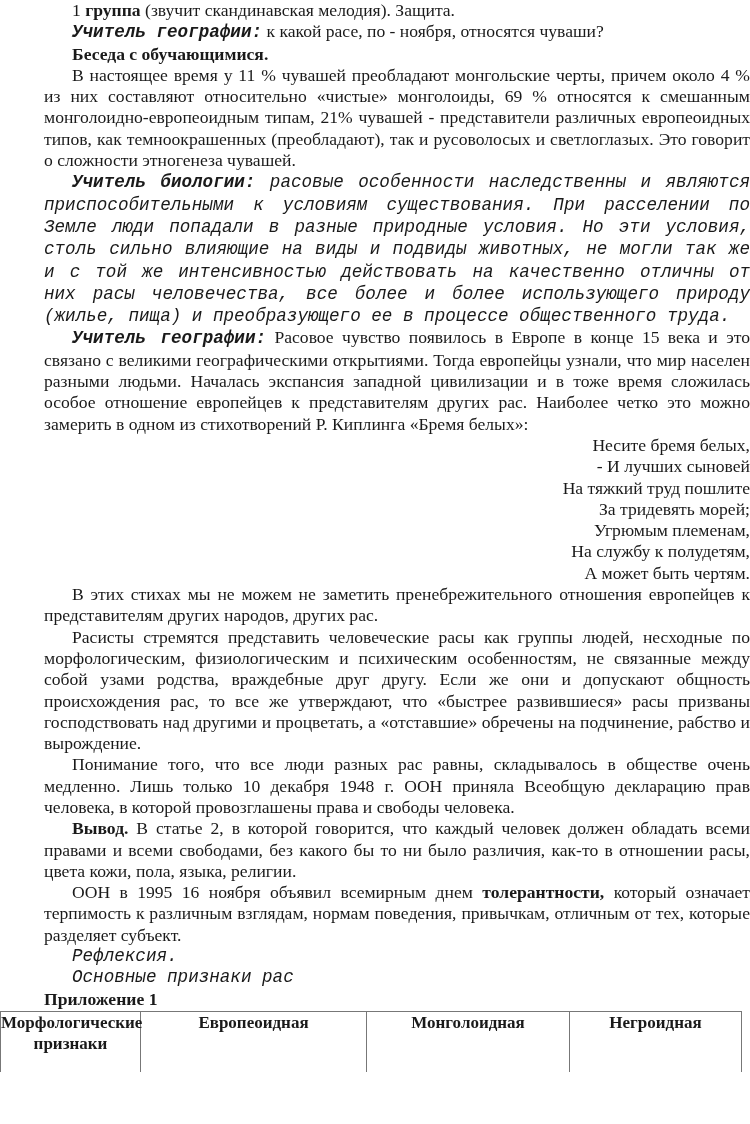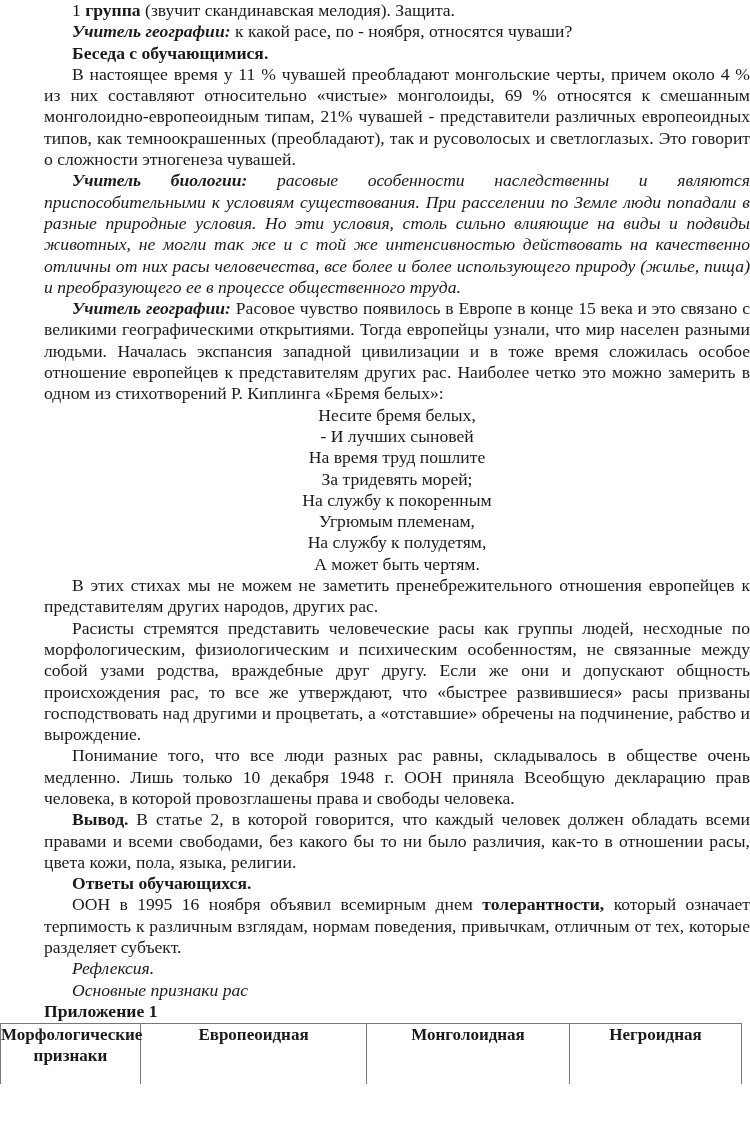--- a/index.html
+++ b/index.html
@@ -7,22 +7,22 @@
       width: 750px; height: 1124px; overflow: hidden;
       font-family: "Liberation Serif", "DejaVu Serif", serif;
       color: #1a1a1a;
       font-size: 17.6px;
       line-height: 21.3px;
     }
     .page { position: relative; width: 750px; padding: 0 0 0 0; box-sizing: border-box; }
     p { margin: 0; text-align: justify; padding-left: 44px; }
     .ind { text-indent: 28px; }
     .b { font-weight: bold; }
-    .i { font-style: italic; }
-    .poem p { text-align: center; }
+    .i { font-style: italic; font-family: Liberation Mono, monospace; }
+    .poem p { text-align: right; }
     table.races {
       border-collapse: collapse;
       width: 741px;
       margin-top: 1px;
       table-layout: fixed;
     }
     table.races th {
       border: 1.5px solid #777;
       border-bottom: none;
       font-weight: bold;
@@ -51,39 +51,37 @@
 
   <p class="ind">В настоящее время у 11 % чувашей преобладают монгольские черты, причем около 4 % из них составляют относительно «чистые» монголоиды, 69 % относятся к смешанным монголоидно-европеоидным типам, 21% чувашей - представители различных европеоидных типов, как темноокрашенных (преобладают), так и русоволосых и светлоглазых. Это говорит о сложности этногенеза чувашей.</p>
 
   <p class="ind"><span class="b i">Учитель биологии:</span><span class="i"> расовые особенности наследственны и являются приспособительными к условиям существования. При расселении по Земле люди попадали в разные природные условия. Но эти условия, столь сильно влияющие на виды и подвиды животных, не могли так же и с той же интенсивностью действовать на качественно отличны от них расы человечества, все более и более использующего природу (жилье, пища) и преобразующего ее в процессе общественного труда.</span></p>
 
   <p class="ind"><span class="b i">Учитель географии:</span><span> Расовое чувство появилось в Европе в конце 15 века и это связано с великими географическими открытиями. Тогда европейцы узнали, что мир населен разными людьми. Началась экспансия западной цивилизации и в тоже время сложилась особое отношение европейцев к представителям других рас. Наиболее четко это можно замерить в одном из стихотворений Р. Киплинга «Бремя белых»:</span></p>
 
   <div class="poem">
     <p>Несите бремя белых,</p>
     <p>- И лучших сыновей</p>
-    <p>На время труд пошлите</p>
+    <p>На тяжкий труд пошлите</p>
     <p>За тридевять морей;</p>
-    <p>На службу к покоренным</p>
     <p>Угрюмым племенам,</p>
     <p>На службу к полудетям,</p>
     <p>А может быть чертям.</p>
   </div>
 
   <p class="ind">В этих стихах мы не можем не заметить пренебрежительного отношения европейцев к представителям других народов, других рас.</p>
 
 
   <p class="ind">Расисты стремятся представить человеческие расы как группы людей, несходные по морфологическим, физиологическим и психическим особенностям, не связанные между собой узами родства, враждебные друг другу. Если же они и допускают общность происхождения рас, то все же утверждают, что «быстрее развившиеся» расы призваны господствовать над другими и процветать, а «отставшие» обречены на подчинение, рабство и вырождение.</p>
 
   <p class="ind">Понимание того, что все люди разных рас равны, складывалось в обществе очень медленно. Лишь только 10 декабря 1948 г. ООН приняла Всеобщую декларацию прав человека, в которой провозглашены права и свободы человека.</p>
 
   <p class="ind"><span class="b">Вывод.</span><span> В статье 2, в которой говорится, что каждый человек должен обладать всеми правами и всеми свободами, без какого бы то ни было различия, как-то в отношении расы, цвета кожи, пола, языка, религии.</span></p>
 
 
-  <p class="ind b">Ответы обучающихся.</p>
 
   <p class="ind"><span>ООН в 1995 16 ноября объявил всемирным днем </span><span class="b">толерантности,</span><span> который означает терпимость к различным взглядам, нормам поведения, привычкам, отличным от тех, которые разделяет субъект.</span></p>
 
   <p class="ind i">Рефлексия.</p>
 
   <p class="ind i">Основные признаки рас</p>
 
   <p class="b">Приложение 1</p>
 
   <table class="races">

